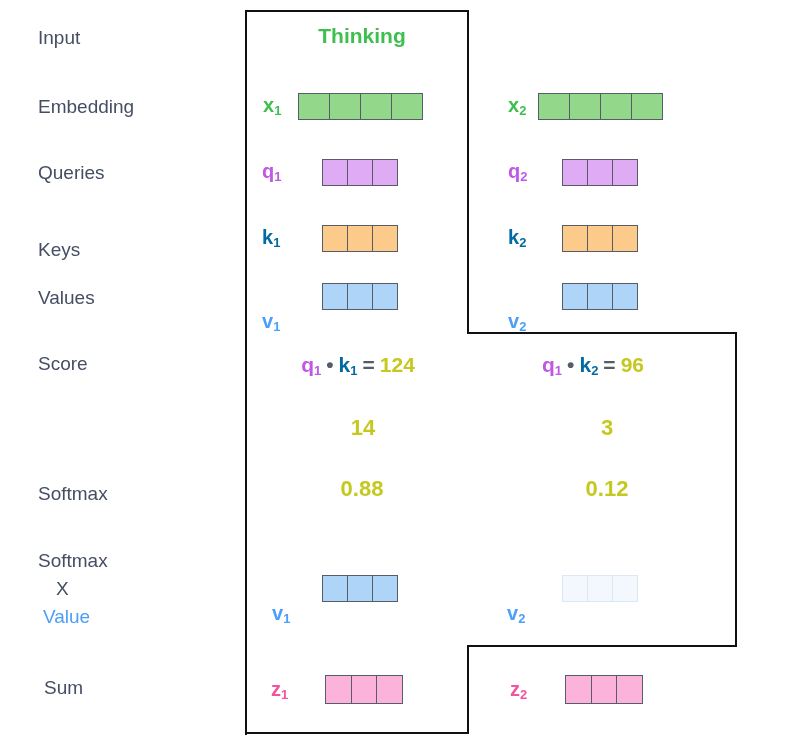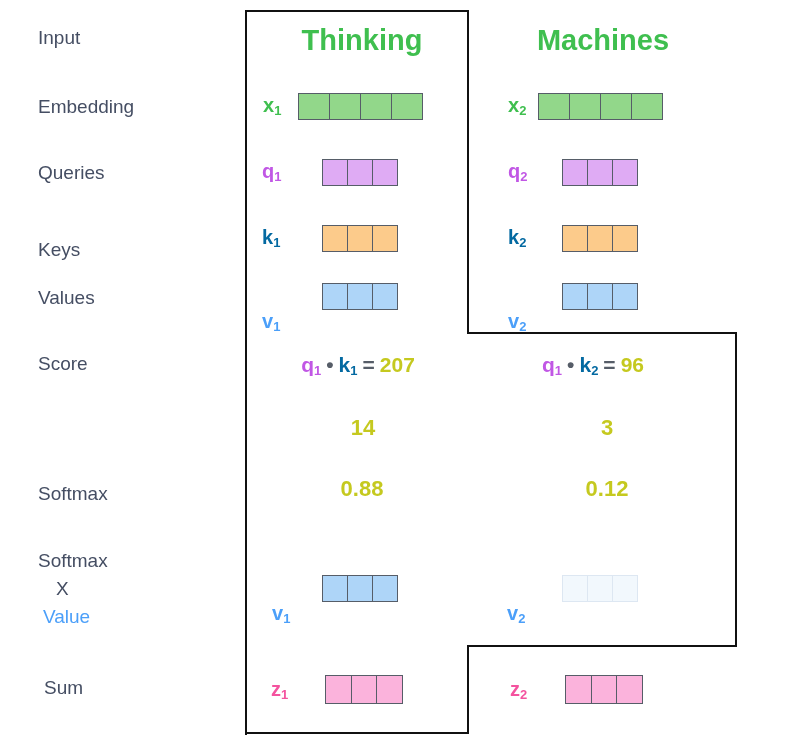--- a/index.html
+++ b/index.html
@@ -5,21 +5,21 @@
   html,body { margin:0; padding:0; background:#fff; }
   #canvas {
     position:relative; width:786px; height:747px; background:#ffffff;
     font-family:"Liberation Sans","DejaVu Sans",sans-serif; overflow:hidden;
   }
   .seg { position:absolute; background:#111; }
 
   .rowlbl { position:absolute; font-size:19px; color:#454e63; line-height:1.15; white-space:nowrap; }
   .rowlbl.blue { color:#4b9ff9; }
 
-  .hdr { position:absolute; transform:translateX(-50%); font-size:29px; font-weight:bold; color:#3fbf4f; white-space:nowrap;text-align:right; }
+  .hdr { position:absolute; transform:translateX(-50%); font-size:21px; font-weight:bold; color:#3fbf4f; white-space:nowrap;text-align:right; }
 
   .veclbl { position:absolute; font-size:20px; font-weight:bold; line-height:1; white-space:nowrap; }
   .veclbl sub { font-size:13px; vertical-align:-3px; }
   .c-green  { color:#3fbf4f; }
   .c-purple { color:#c157e5; }
   .c-orange { color:#0369a1; }
   .c-blue   { color:#4b9ff9;margin-top:26px; }
   .c-pink   { color:#f4539f; }
 
   .vec { position:absolute; display:flex; border:1.5px solid #565d68; box-sizing:border-box; }
@@ -53,21 +53,20 @@
   <div class="seg" style="left:245px;top:10px;width:2px;height:725px"></div>
   <div class="seg" style="left:245px;top:10px;width:224px;height:2px"></div>
   <div class="seg" style="left:467px;top:10px;width:2px;height:324px"></div>
   <div class="seg" style="left:467px;top:332px;width:270px;height:2px"></div>
   <div class="seg" style="left:735px;top:332px;width:2px;height:315px"></div>
   <div class="seg" style="left:467px;top:645px;width:270px;height:2px"></div>
   <div class="seg" style="left:467px;top:645px;width:2px;height:89px"></div>
   <div class="seg" style="left:245px;top:732px;width:224px;height:2px"></div>
 
   <div class="hdr" style="left:362px;top:24px">Thinking</div>
-  <div class="hdr" style="left:603px;top:24px">Machines</div>
 
   <div class="rowlbl" style="left:38px;top:27px">Input</div>
   <div class="rowlbl" style="left:38px;top:96px">Embedding</div>
   <div class="rowlbl" style="left:38px;top:162px">Queries</div>
   <div class="rowlbl" style="left:38px;top:239px">Keys</div>
   <div class="rowlbl" style="left:38px;top:287px">Values</div>
   <div class="rowlbl" style="left:38px;top:353px">Score</div>
   <div class="rowlbl" style="left:38px;top:483px">Softmax</div>
   <div class="rowlbl" style="left:38px;top:550px">Softmax</div>
   <div class="rowlbl" style="left:56px;top:578px">X</div>
@@ -122,21 +121,21 @@
       <div class="cell"></div>
   </div>
   <div class="veclbl c-blue" style="left:508px;top:285px"><span>v</span><sub>2</sub></div>
   <div class="vec blue" style="left:562px;top:283px;width:76px;height:27px">
     <div class="cell"></div>
       <div class="cell"></div>
       <div class="cell"></div>
   </div>
 
   <div class="scoreline" style="left:358px;top:354px">
-    <span class="c-purple"><span>q</span><sub>1</sub></span><span class="op">•</span><span class="c-orange"><span>k</span><sub>1</sub></span><span class="op">=</span><span class="val-yellow">207</span>
+    <span class="c-purple"><span>q</span><sub>1</sub></span><span class="op">•</span><span class="c-orange"><span>k</span><sub>1</sub></span><span class="op">=</span><span class="val-yellow">124</span>
   </div>
   <div class="scoreline" style="left:593px;top:354px">
     <span class="c-purple"><span>q</span><sub>1</sub></span><span class="op">•</span><span class="c-orange"><span>k</span><sub>2</sub></span><span class="op">=</span><span class="val-yellow">96</span>
   </div>
 
   <div class="num" style="left:363px;top:417px">14</div>
   <div class="num" style="left:607px;top:417px">3</div>
 
   <div class="num" style="left:362px;top:478px">0.88</div>
   <div class="num" style="left:607px;top:478px">0.12</div>

